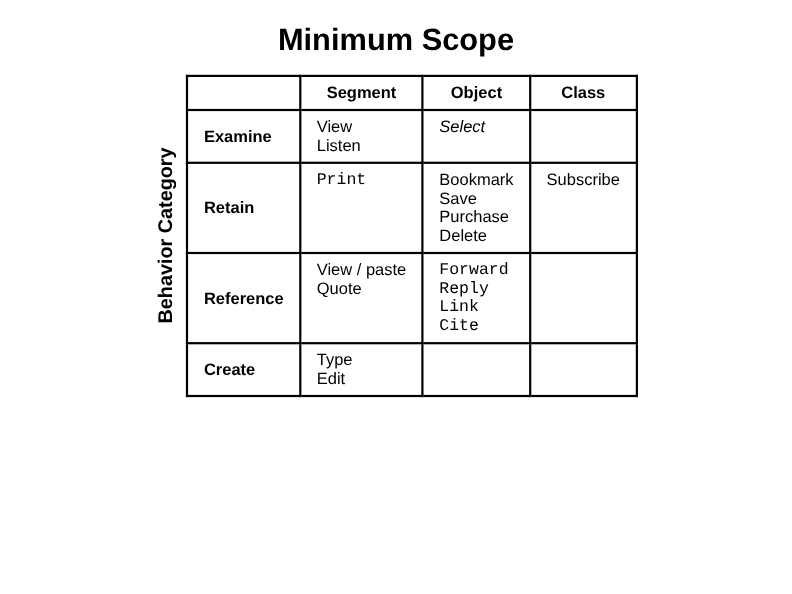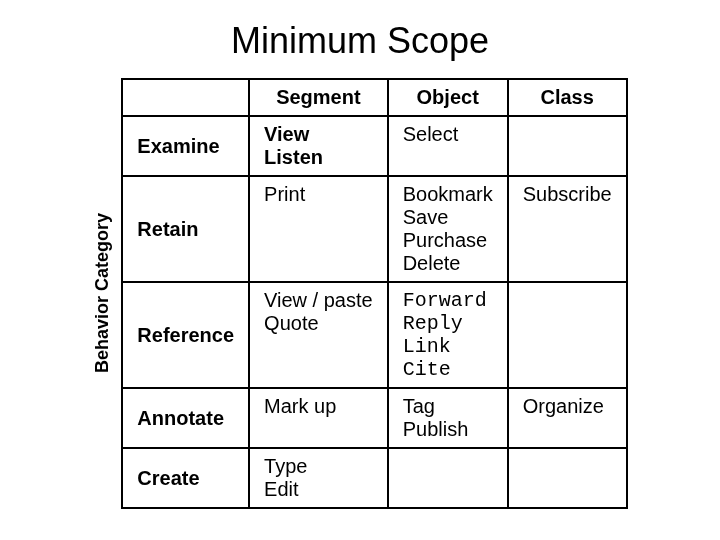--- a/index.html
+++ b/index.html
@@ -8,40 +8,40 @@
       height: 540px;
       background: #fff;
       font-family: Arial, sans-serif;
       display: flex;
       flex-direction: column;
       align-items: center;
       justify-content: flex-start;
       padding-top: 20px;
     }
     h1 {
-      font-size: 36px;
-      font-weight: normal;
+      font-size: 28px;
+      font-weight: bold;
       margin-bottom: 16px;
     }
     .outer-container {
       display: flex;
       flex-direction: row;
       align-items: center;
     }
     .vertical-label {
       writing-mode: vertical-rl;
       transform: rotate(180deg);
       font-size: 18px;
       font-weight: bold;
       margin-right: 8px;
       white-space: nowrap;
     }
     table {
       border-collapse: collapse;
-      font-size: 20px;
+      font-size: 15px;
     }
     table th, table td {
       border: 2px solid #000;
       padding: 6px 14px;
       vertical-align: top;
       text-align: left;
     }
     table thead th {
       text-align: center;
       font-weight: bold;
@@ -65,52 +65,45 @@
       <tr>
         <th></th>
         <th>Segment</th>
         <th>Object</th>
         <th>Class</th>
       </tr>
     </thead>
     <tbody id="table-body">
     <tr>
           <td class="row-header">Examine</td>
-          <td style="white-space: pre-line; font-weight: bold;">View
+          <td style="white-space: pre-line;">View
 Listen</td>
-          <td style="white-space: pre-line;">Select</td>
+          <td style="white-space: pre-line; font-style: italic;">Select</td>
           <td></td>
         </tr>
         <tr>
           <td class="row-header">Retain</td>
-          <td style="white-space: pre-line;">Print</td>
+          <td style="white-space: pre-line; font-family: Liberation Mono, monospace;">Print</td>
           <td style="white-space: pre-line; margin-top: 40px;">Bookmark
 Save
 Purchase
 Delete</td>
           <td>Subscribe</td>
         </tr>
         <tr>
           <td class="row-header">Reference</td>
           <td style="white-space: pre-line;">View / paste
 Quote</td>
           <td style="white-space: pre-line; font-family: Liberation Mono, monospace;">Forward
 Reply
 Link
 Cite</td>
           <td></td>
         </tr>
         <tr>
-          <td class="row-header">Annotate</td>
-          <td style="white-space: pre-line;">Mark up</td>
-          <td style="white-space: pre-line;">Tag
-Publish</td>
-          <td>Organize</td>
-        </tr>
-        <tr>
           <td class="row-header">Create</td>
           <td style="white-space: pre-line;">Type
 Edit</td>
           <td style="white-space: pre-line;"></td>
           <td></td>
         </tr>
       </tbody>
   </table>
 </div>
 

